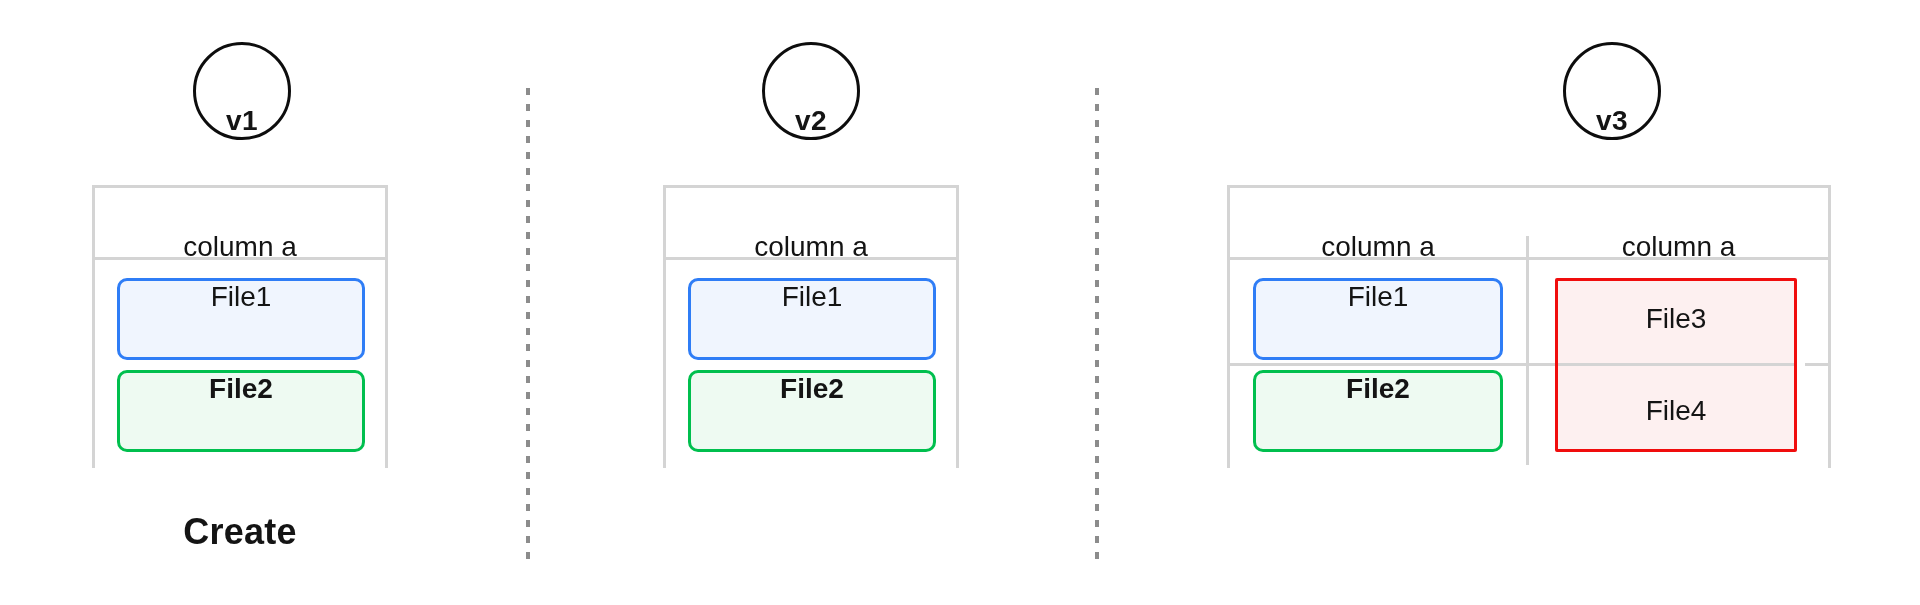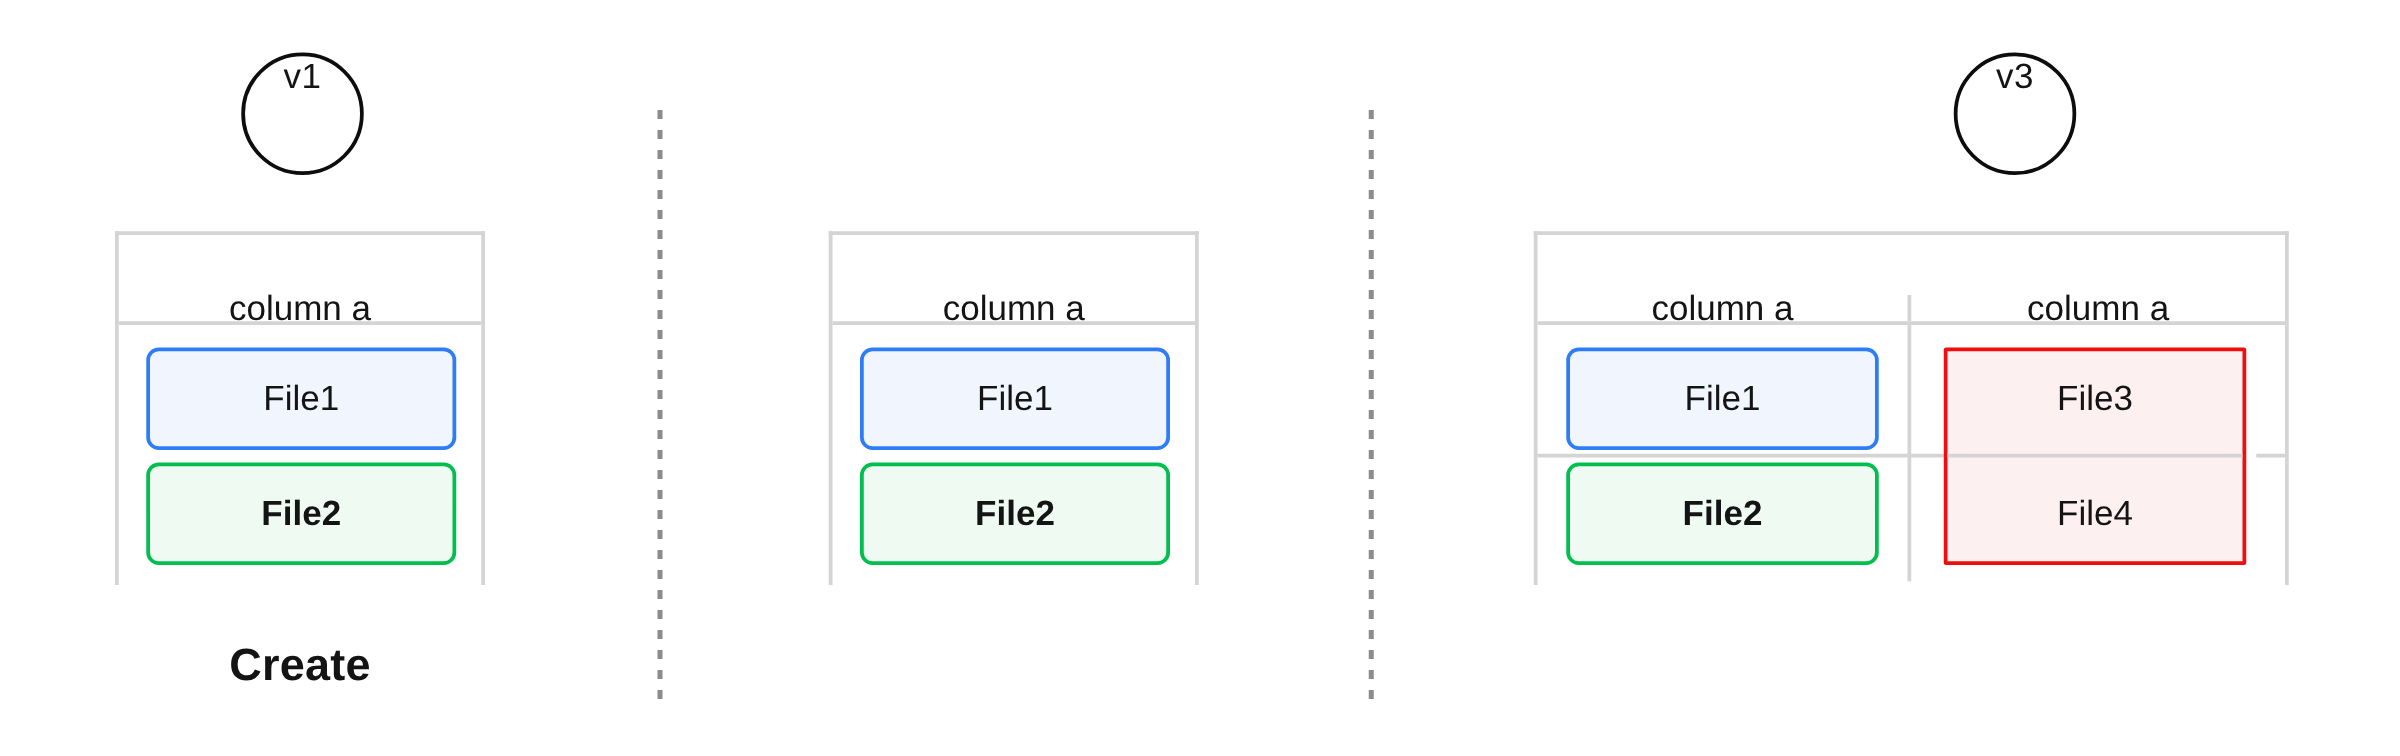--- a/index.html
+++ b/index.html
@@ -4,22 +4,22 @@
 <style>
   html,body{margin:0;padding:0;background:#ffffff;}
   .canvas{
     position:relative;width:1920px;height:605px;background:#ffffff;overflow:hidden;
     font-family:"Liberation Sans","DejaVu Sans",sans-serif;color:var(--text,#141414);
   }
   
   .vcircle{
     position:absolute;top:42px;width:98px;height:98px;box-sizing:border-box;
     border:3.5px solid #0d0d0d;border-radius:50%;background:#fff;
-    display:flex;align-items:flex-start;justify-content:center;
-    font-size:28px;font-weight:400;letter-spacing:.5px;
+    display:flex;align-items:flex-end;justify-content:center;
+    font-size:28px;font-weight:700;letter-spacing:.5px;
   }
   
   .sep{
     position:absolute;top:88px;height:472px;width:3.5px;
     background:repeating-linear-gradient(to bottom,var(--dash,#8c8c8c) 0 7px,transparent 7px 16px);
   }
   
   .tbl{
     position:absolute;top:185px;height:283px;box-sizing:border-box;
     border:3px solid var(--grid,#d4d4d4);border-bottom:none;background:#fff;
@@ -31,21 +31,21 @@
   .hcell{
     flex:1;display:flex;align-items:center;justify-content:center;
     font-size:28px;font-weight:400;margin-top:48px;
   }
   .t3 .hcell.first{flex:none;width:299px;box-sizing:border-box;border-right:3px solid var(--grid,#d4d4d4);}
   .tbody{position:relative;height:205px;}
   
   .fbox{
     position:absolute;height:82px;box-sizing:border-box;
     border:3px solid;border-radius:10px;
-    display:flex;align-items:center;justify-content:center;
+    display:flex;align-items:flex-start;justify-content:center;
     font-size:28px;font-weight:500;
   }
   .fbox.blue {border-color:var(--blue,#2f7df6); background:var(--blue-fill,#f0f5fe);}
   .fbox.green{border-color:var(--green,#00bf4e);background:var(--green-fill,#eefaf2);}
   .w248{width:248px;left:22px;}
   .w250{width:250px;left:23px;}
   .row1{top:18px;} .row2{top:110px;font-weight:bold;}
   
   .coldiv{position:absolute;left:296px;top:0;bottom:0;width:3px;background:var(--grid,#d4d4d4);}
   .rowline{position:absolute;top:103px;height:3px;background:var(--grid,#d4d4d4);}
@@ -85,20 +85,23 @@
       </div>
       <div class="fbox green w248 row2">
         <span>File2</span>
       </div>
     </div>
   </div>
   <div class="plabel" style="left:40px">Create</div>
 
   <div class="sep" style="left:526px"></div>
 
+  <div class="vcircle" style="left:762px">
+    <span>v2</span>
+  </div>
   <div class="tbl" style="left:663px;width:296px">
     <div class="thead">
       <div class="hcell">column a</div>
     </div>
     <div class="tbody">
       <div class="fbox blue w248 row1">
         <span>File1</span>
       </div>
       <div class="fbox green w248 row2">
         <span>File2</span>

